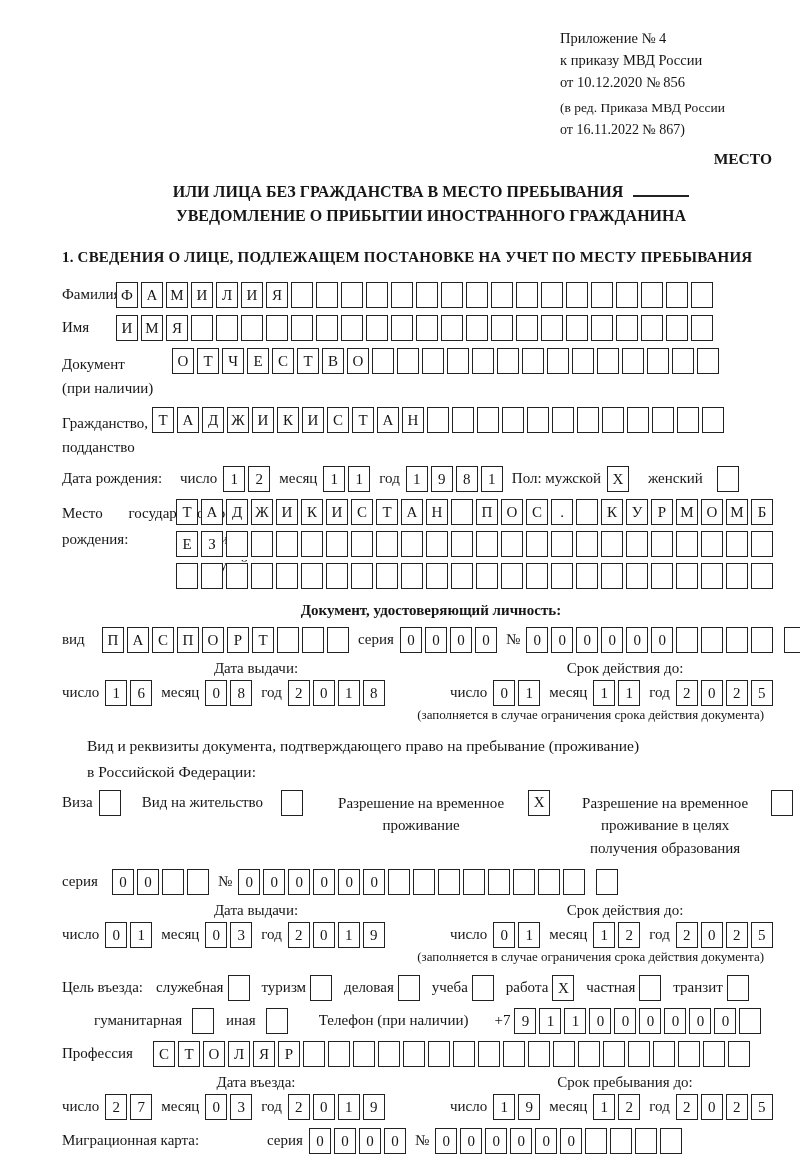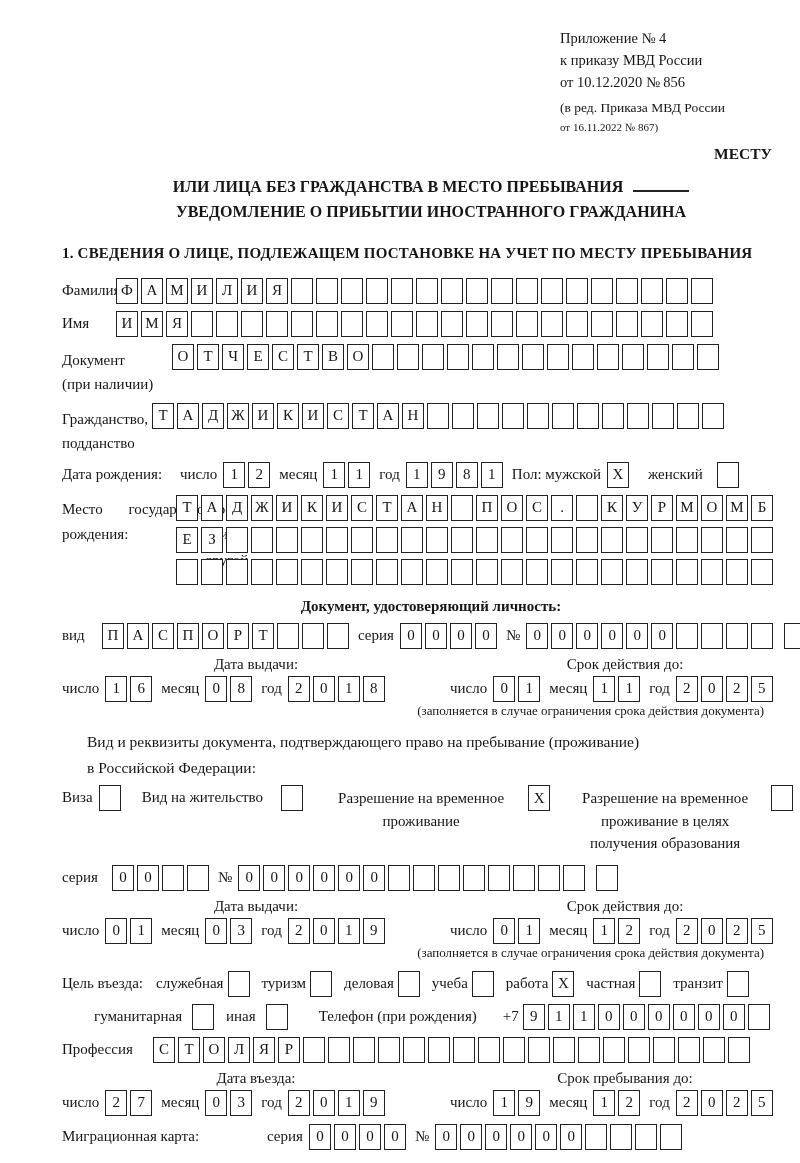--- a/index.html
+++ b/index.html
@@ -8,21 +8,21 @@
     width:800px; height:1163px;
     color:#161616;
     font-family:"Liberation Serif","DejaVu Serif",serif;
     font-size:15px;
   }
   .page { width:800px; height:1163px; padding:28px 0 0 62px; overflow:hidden; position:relative; }
 
   
   .doc-header { margin-left:498px; width:230px; font-size:14.5px; line-height:1.5; }
   .doc-header .rev { font-size:13.5px; margin-top:5px; }
-  .doc-header .rev2 { font-size:11px; }
+  .doc-header .rev2 { font-size:14px; }
   .forma { text-align:right; font-weight:bold; font-size:15.5px; margin:10px 28px 0 0; }
 
   
   .title { text-align:center; font-weight:bold; font-size:16px; line-height:1.55; margin-top:12px; }
   .blankline { display:inline-block; width:56px; border-bottom:2.2px solid #222; margin-left:10px; height:13px; }
   .section-heading { font-weight:bold; font-size:15px; margin-top:20px; margin-bottom:16px; letter-spacing:0.2px; }
 
   
   .frow { display:flex; align-items:flex-start; margin-bottom:7px; }
   .flabel { flex:none; padding-top:4px; }
@@ -56,21 +56,21 @@
 
 <div class="page">
 
   <header class="doc-header">
     <div>Приложение № 4</div>
     <div>к приказу МВД России</div>
     <div>от 10.12.2020 № 856</div>
     <div class="rev">(в ред. Приказа МВД России</div>
     <div class="rev2">от 16.11.2022 № 867)</div>
   </header>
-  <div class="forma">МЕСТУ</div>
+  <div class="forma">МЕСТО</div>
 
   <div class="title">
     <div><span>ИЛИ ЛИЦА БЕЗ ГРАЖДАНСТВА В МЕСТО ПРЕБЫВАНИЯ</span><span class="blankline"></span></div>
     <div>УВЕДОМЛЕНИЕ О ПРИБЫТИИ ИНОСТРАННОГО ГРАЖДАНИНА</div>
   </div>
 
   <div class="section-heading">1. СВЕДЕНИЯ О ЛИЦЕ, ПОДЛЕЖАЩЕМ ПОСТАНОВКЕ НА УЧЕТ ПО МЕСТУ ПРЕБЫВАНИЯ</div>
 
   <div class="frow">
     <span class="flabel" style="width:54px">Фамилия</span>
@@ -497,21 +497,21 @@
     <span class="cell"></span>
     <span class="plab">транзит</span>
     <span class="cell"></span>
   </div>
 
   <div class="frow">
     <span class="plab" style="margin-left:32px">гуманитарная</span>
     <span class="cell" style="margin-left:6px"></span>
     <span class="plab">иная</span>
     <span class="cell" style="margin-left:6px"></span>
-    <span class="plab" style="margin-left:28px">Телефон (при рождения)</span>
+    <span class="plab" style="margin-left:28px">Телефон (при наличии)</span>
     <span class="plab" style="margin-left:22px">+7</span>
     <span class="boxes">
         <span class="cell">9</span>
         <span class="cell">1</span>
         <span class="cell">1</span>
         <span class="cell">0</span>
         <span class="cell">0</span>
         <span class="cell">0</span>
         <span class="cell">0</span>
         <span class="cell">0</span>

